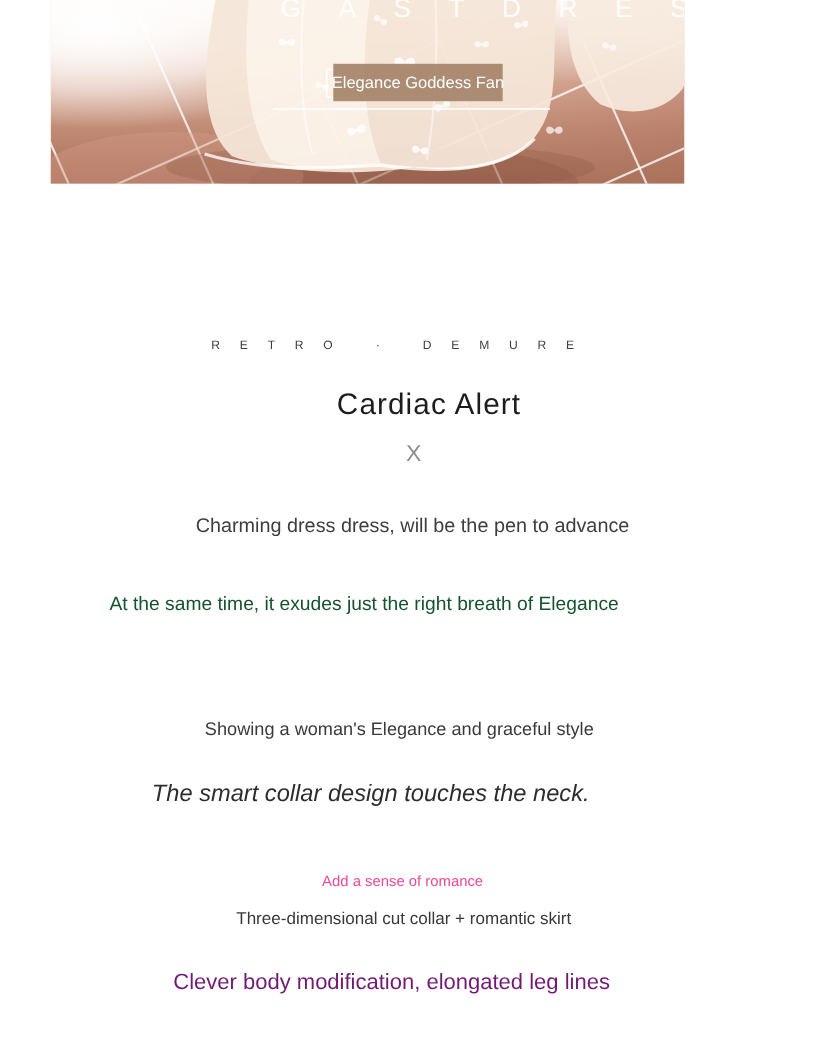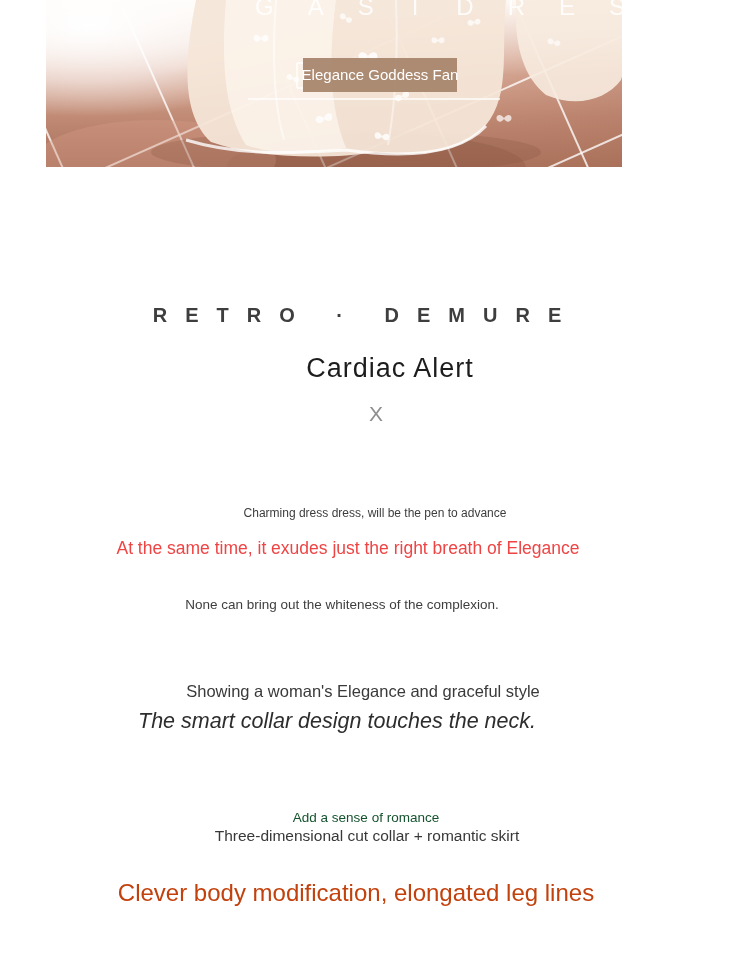--- a/index.html
+++ b/index.html
@@ -24,31 +24,31 @@
     font-size:15px;
     fill:#ffffff;
   }
   .t-line{
     position:absolute;
     white-space:nowrap;
     transform:translate(-50%,-50%);
     line-height:1;
     font-weight:400;
   }
-  #tagline   {left:366px;top:315px;font-size:20px;letter-spacing:18px;color:#3e3e3e;font-weight:bold;}
+  #tagline   {left:366px;top:315px;font-size:11px;letter-spacing:18px;color:#3e3e3e;}
   #title     {left:390px;top:368px;font-size:27px;color:#1d1d1d;letter-spacing:1px;}
   #divider-x {left:376px;top:413px;font-size:21px;color:#8e8e8e;}
-  #line-0    {left:375px;top:513px;font-size:12px;color:#3d3d3d;}
-  #line-1    {left:348px;top:549px;font-size:17.5px;color:#ef4444;}
+  #line-0    {left:375px;top:478px;font-size:18px;color:#3d3d3d;}
+  #line-1    {left:331px;top:549px;font-size:17.5px;color:#14532d;}
   #line-2    {left:342px;top:605px;font-size:13.5px;color:#3e3e3e;}
-  #line-3    {left:363px;top:663px;font-size:16.5px;color:#3a3a3a;margin-top:28px;}
+  #line-3    {left:363px;top:663px;font-size:16.5px;color:#3a3a3a;}
   #line-4    {left:337px;top:722px;font-size:21.5px;color:#2d2d2d;font-style:italic;}
-  #line-5    {left:366px;top:818px;font-size:13.5px;color:#14532d;}
+  #line-5    {left:366px;top:801px;font-size:13.5px;color:#ec4899;}
   #line-6    {left:367px;top:836px;font-size:15.5px;color:#383838;}
-  #line-7    {left:356px;top:893px;font-size:24px;color:#c2410c;}
+  #line-7    {left:356px;top:893px;font-size:20px;color:#701a75;}
 </style>
 </head>
 <body>
 
 <div class="page">
 
   <div class="hero">
     <svg viewBox="0 0 646 167" xmlns="http://www.w3.org/2000/svg">
       <defs>
         <linearGradient id="floorGrad" x1="0" y1="0" x2="0" y2="1">
@@ -140,20 +140,19 @@
       </g>
     </svg>
   </div>
 
   <div class="t-line" id="tagline">RETRO · DEMURE</div>
   <div class="t-line" id="title">Cardiac Alert</div>
   <div class="t-line" id="divider-x">X</div>
 
   <div class="t-line" id="line-0">Charming dress dress, will be the pen to advance</div>
   <div class="t-line" id="line-1">At the same time, it exudes just the right breath of Elegance</div>
-  <div class="t-line" id="line-2">None can bring out the whiteness of the complexion.</div>
   <div class="t-line" id="line-3">Showing a woman's Elegance and graceful style</div>
   <div class="t-line" id="line-4">The smart collar design touches the neck.</div>
   <div class="t-line" id="line-5">Add a sense of romance</div>
   <div class="t-line" id="line-6">Three-dimensional cut collar + romantic skirt</div>
   <div class="t-line" id="line-7">Clever body modification, elongated leg lines</div>
 
 </div>
 
 </body></html>

